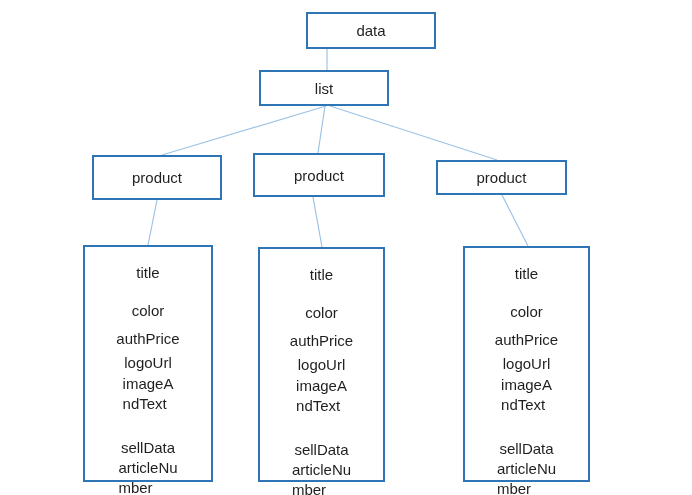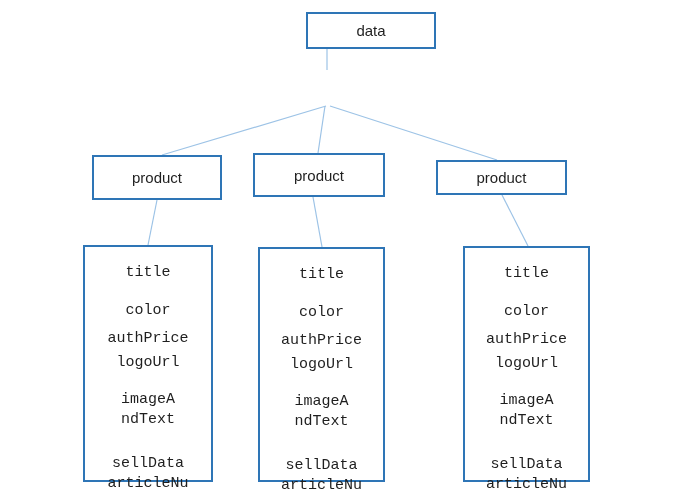--- a/index.html
+++ b/index.html
@@ -40,27 +40,26 @@
   }
   .bigbox {
     position: absolute;
     box-sizing: border-box;
     border: 2.5px solid #2e75b6;
     background: #ffffff;
     text-align: center;
     font-size: 15px;
     line-height: 20px;
     padding-top: 16px;
-    font-family: Liberation Mono, monospace;
   }
   .field { display: block; }
   .f-color   { margin-top: 18px; }
   .f-auth    { margin-top: 8px; }
   .f-logo    { margin-top: 4px; }
-  .f-image   { margin-top: 17px; }
+  .f-image   { margin-top: 1px; }
   .f-sell    { margin-top: 24px; }
   .f-article { margin-top: 0; }
   .wrap {
     display: inline-block;
     text-align: left;
     white-space: pre-line;
   }
   
   .n-data { left: 262px; top: 12px;  width: 130px; height: 37px; margin-left: 44px; }
   .n-list { left: 259px; top: 70px;  width: 130px; height: 36px; }
@@ -83,20 +82,23 @@
     <line x1="330" y1="106" x2="497" y2="160"></line>
     <line x1="157" y1="200" x2="148" y2="245"></line>
     <line x1="313" y1="197" x2="322" y2="247"></line>
     <line x1="502" y1="195" x2="528" y2="246"></line>
   </svg>
 
   <div class="node n-data">
     <span>data</span>
   </div>
 
+  <div class="node n-list">
+    <span>list</span>
+  </div>
 
   <div class="node n-p1">
     <span>product</span>
   </div>
 
   <div class="node n-p2">
     <span>product</span>
   </div>
 
   <div class="node n-p3">

